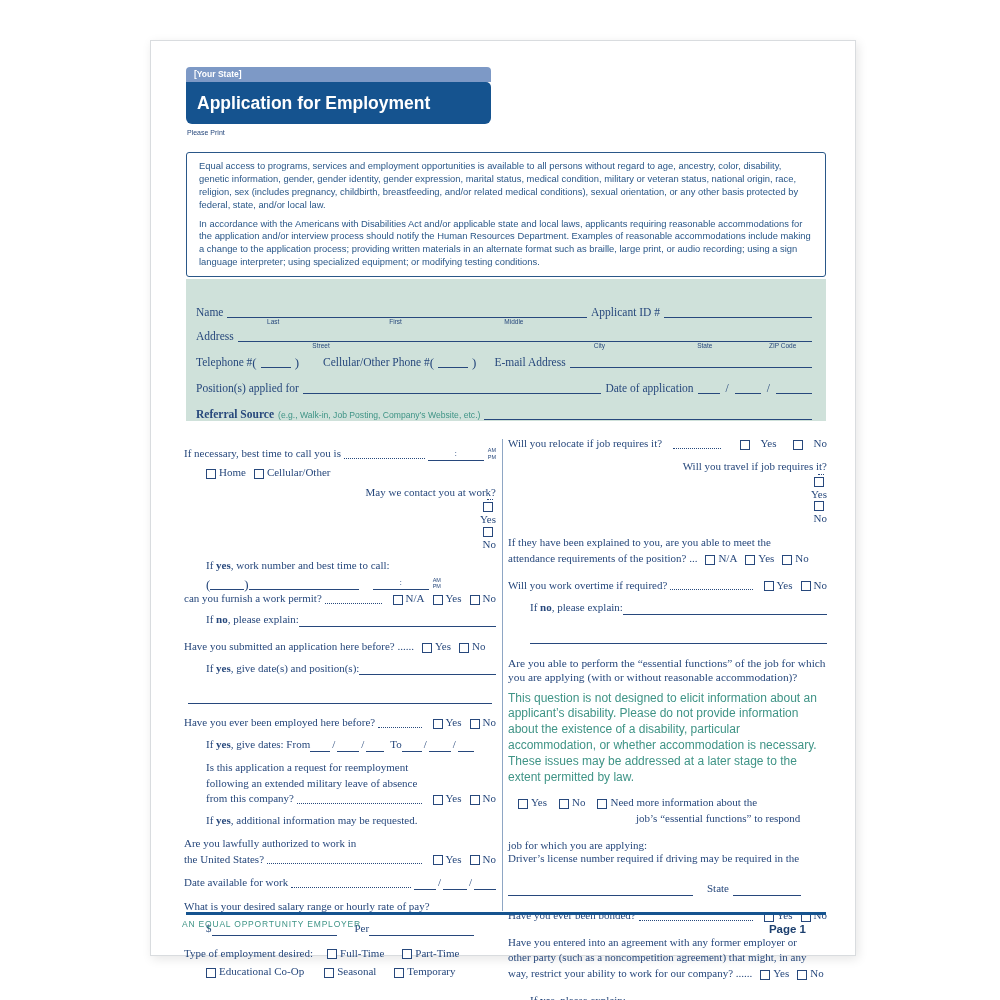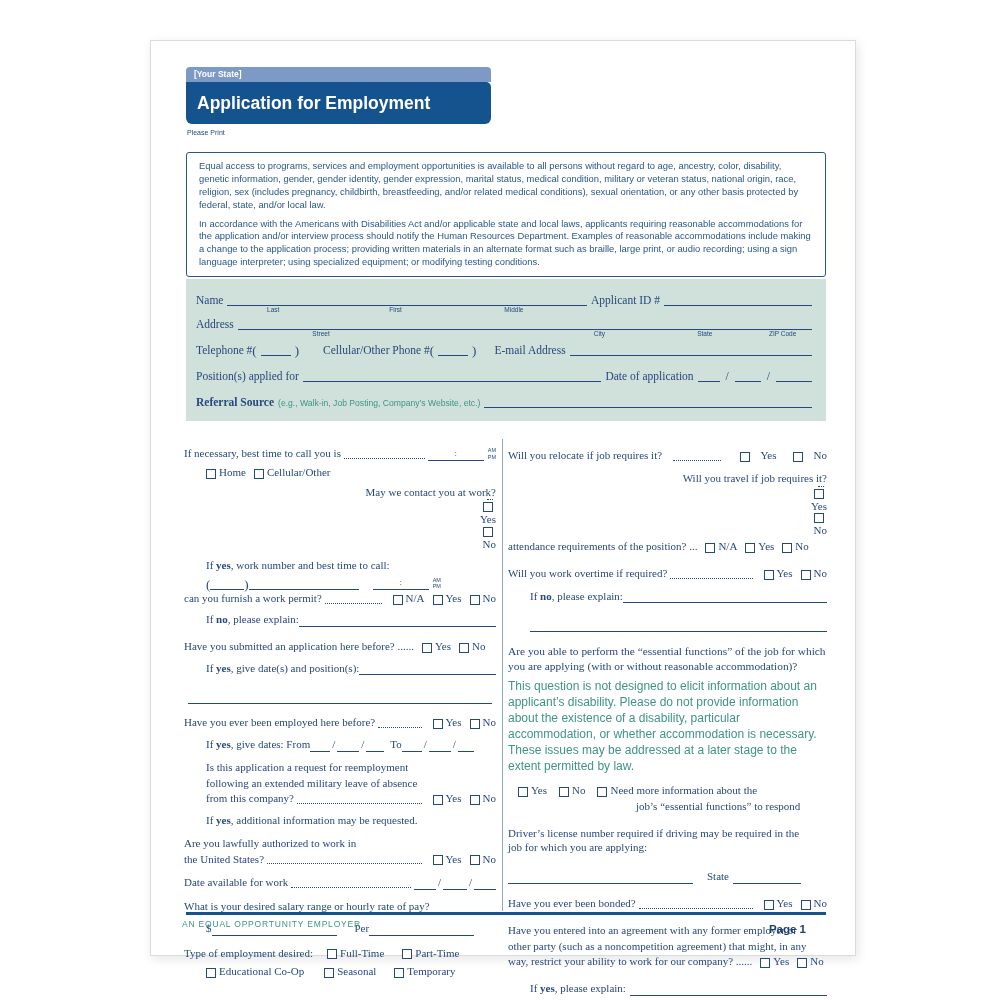--- a/index.html
+++ b/index.html
@@ -83,21 +83,21 @@
         <span>Application for Employment</span>
       </div>
   <div class="please-print">Please Print</div>
 
   <div class="notice">
     <p>Equal access to programs, services and employment opportunities is available to all persons without regard to age, ancestry, color, disability, genetic information, gender, gender identity, gender expression, marital status, medical condition, military or veteran status, national origin, race, religion, sex (includes pregnancy, childbirth, breastfeeding, and/or related medical conditions), sexual orientation, or any other basis protected by federal, state, and/or local law.</p>
     <p>In accordance with the Americans with Disabilities Act and/or applicable state and local laws, applicants requiring reasonable accommodations for the application and/or interview process should notify the Human Resources Department. Examples of reasonable accommodations include making a change to the application process; providing written materials in an alternate format such as braille, large print, or audio recording; using a sign language interpreter; using specialized equipment; or modifying testing conditions.</p>
   </div>
 
   <div class="band">
-    <div class="g-row" style="margin-top:4px;align-items:flex-end;">
+    <div class="g-row" style="margin-top:16px;align-items:flex-end;">
       <span>Name</span>
       <span class="uwrap f">
         <span class="sub" style="left:11%;">Last</span>
         <span class="sub" style="left:45%;">First</span>
         <span class="sub" style="left:77%;">Middle</span>
       </span>
       <span>Applicant ID #</span>
       <span class="uwrap" style="width:148px;"></span>
     </div>
     <div class="g-row" style="margin-top:11px;">
@@ -308,38 +308,41 @@
       <span class="cb tight"></span>
           <span>Seasonal</span>
       <span style="width:18px;"></span>
       <span class="cb tight"></span>
           <span>Temporary</span>
     </div>
   </div>
 
   <div class="col col-right">
 
-    <div class="row" style="margin-top:12px;gap:8px;">
+    <div class="row" style="margin-top:0;gap:8px;">
       <span>Will you relocate if job requires it?</span>
       <span class="ldr"></span>
       <span class="cb"></span>
           <span>Yes</span>
       <span class="cb"></span>
           <span>No</span>
     </div>
 
     <div class="row" style="margin-top:9px;flex-direction:column;">
       <span>Will you travel if job requires it?</span>
       <span class="ldr"></span>
       <span class="cb"></span>
           <span>Yes</span>
       <span class="cb"></span>
           <span>No</span>
     </div>
 
+    <div class="row" style="margin-top:10px;">
+          <span>If they have been explained to you, are you able to meet the</span>
+        </div>
     <div class="row" style="margin-top:2px;">
       <span>attendance requirements of the position? ...</span>
       <span class="cb"></span>
           <span>N/A</span>
       <span class="cb"></span>
           <span>Yes</span>
       <span class="cb"></span>
           <span>No</span>
     </div>
 
@@ -376,22 +379,22 @@
           <span>No</span>
       <span style="width:12px;"></span>
       <span class="cb tight"></span>
           <span>Need more information about the</span>
     </div>
     <div class="row" style="margin-top:2px;padding-left:128px;">
       <span>job’s “essential functions” to respond</span>
     </div>
 
     <div class="wrap" style="margin-top:13px;">
+      <div>job for which you are applying:</div>
       <div>Driver’s license number required if driving may be required in the</div>
-      <div>job for which you are applying:</div>
     </div>
     <div class="row" style="margin-top:16px;">
       <span class="bl" style="width:185px;"></span>
       <span style="width:14px;"></span>
       <span>State</span>
       <span class="bl" style="width:68px;margin-left:4px;"></span>
     </div>
 
     <div class="row" style="margin-top:13px;">
       <span>Have you ever been bonded?</span>

